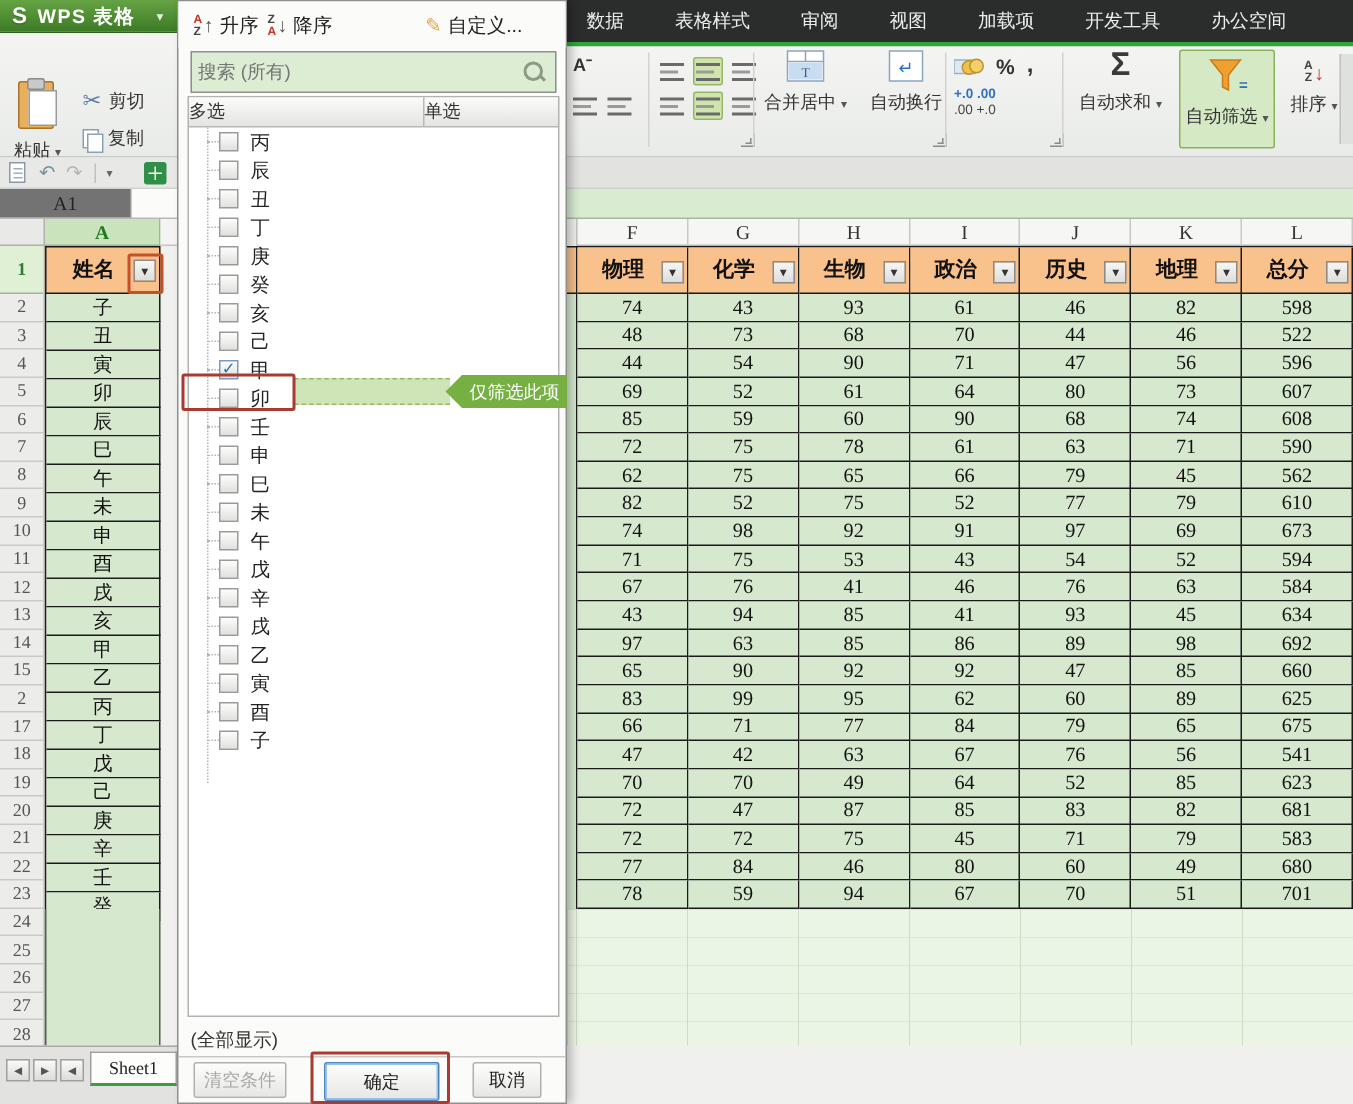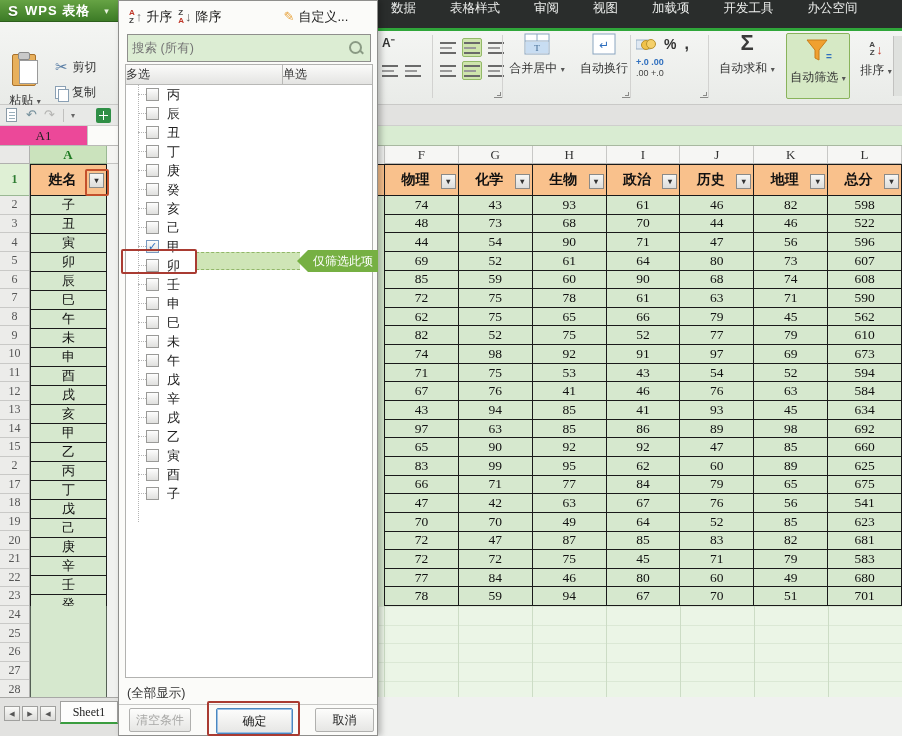--- a/index.html
+++ b/index.html
@@ -7,21 +7,21 @@
           font-family:"Liberation Sans",sans-serif;-webkit-font-smoothing:antialiased;}
   .abs{position:absolute;box-sizing:border-box;}
 
   
   .titlebar{left:0;top:0;width:902px;height:22px;background:linear-gradient(#66a344,#3c7b26);
             border-bottom:1px solid #2c5e1c;display:flex;align-items:center;padding-left:8px;color:#fff;}
   .logo{font-weight:bold;font-size:15px;margin-right:7px;text-shadow:0 1px 1px rgba(0,0,0,.3);}
   .apptitle{font-weight:bold;font-size:13px;letter-spacing:1px;}
   .title-caret{color:#e8f2e0;font-size:9px;margin-left:14px;}
 
-  .tabbar{left:378px;top:0;width:524px;height:28px;background:#2a2d2c;display:flex;
+  .tabbar{left:378px;top:0;width:524px;height:28px;background:#2a2d2c;display:flex;align-items:center;
           gap:34px;padding-left:13px;}
   .rtab{color:#eceeec;font-size:12.5px;white-space:nowrap;cursor:default;}
   .tab-underline{left:378px;top:28px;width:524px;height:3px;background:#2fa63a;}
 
   .ribbon-left{left:0;top:22px;width:378px;height:83px;background:linear-gradient(#f4f5f3,#e9ebe8);
                border-bottom:1px solid #c9c9c7;}
   .ribbon-right{left:378px;top:31px;width:524px;height:74px;background:linear-gradient(#f4f5f3,#e9ebe8);
                 border-bottom:1px solid #c9c9c7;}
   .rlabel{font-size:12px;color:#333;white-space:nowrap;}
   .caret{font-size:8px;color:#555;}
@@ -49,21 +49,21 @@
   .qicon{position:absolute;top:2px;font-size:13px;color:#76909c;}
   .qpage{left:6px;top:3px;width:11px;height:14px;background:#fff;border:1px solid #8a9aa6;}
   .qpage::after{content:"";position:absolute;left:2px;top:3px;width:6px;height:1px;background:#9ab0bc;box-shadow:0 3px 0 #9ab0bc,0 6px 0 #9ab0bc;}
   .qsep{left:63px;top:4px;width:1px;height:13px;background:#c0c0be;}
   .qcaret{left:71px;top:6px;font-size:8px;color:#666;}
   .sheetfileicon{left:96px;top:3px;width:15px;height:15px;background:#2f8f46;border-radius:2px;}
   .sheetfileicon::after{content:"";position:absolute;left:3px;top:3px;width:9px;height:9px;
       background:linear-gradient(#fff,#fff) 0 4px/9px 1px no-repeat, linear-gradient(#fff,#fff) 4px 0/1px 9px no-repeat;}
   .namerow{left:0;top:126px;width:378px;height:20px;background:#fbfbf9;border-bottom:1px solid #b9b9b7;}
   .namebox{left:0;top:0;width:88px;height:19px;text-align:center;font-family:"Liberation Serif",serif;
-           font-size:13px;color:#222;line-height:19px;border-right:1px solid #c6c6c4;background:#ec4899;}
+           font-size:13px;color:#222;line-height:19px;border-right:1px solid #c6c6c4;background:#737373;}
 
   .graystrip{left:378px;top:105px;width:524px;height:21px;background:#e2e2e0;border-bottom:1px solid #cfcfcd;}
   .formulabar{left:378px;top:126px;width:524px;height:20px;background:#d9ecd2;border-bottom:1px solid #a8b8a0;}
 
   
   .corner{left:0;top:146px;width:30px;height:18px;background:#e9e9e7;border-right:1px solid #b0b0ae;border-bottom:1px solid #b0b0ae;}
   .aheader{left:30px;top:146px;width:77px;height:18px;background:#cbe3bd;border-right:1px solid #9ab894;
            border-bottom:1px solid #9ab894;color:#1e7a22;font-family:"Liberation Serif",serif;font-weight:bold;
            font-size:13px;text-align:center;line-height:17px;}
   .sliverA{left:107px;top:146px;width:11px;height:18px;background:#f4f4f2;border-bottom:1px solid #c4c4c2;}
@@ -179,21 +179,21 @@
   .cb.filled::after{content:"";position:absolute;left:2px;top:2px;width:7px;height:7px;background:#2f7ed4;}
   .cb.checked{border-color:#7a9ac0;color:#2f6fbe;font-size:11px;line-height:11px;text-align:center;}
   .flabel{font-size:13px;color:#222;}
   .footnote{position:absolute;left:8px;top:684px;font-size:12.5px;color:#333;}
   .pdivider{position:absolute;left:0;top:703px;width:100%;height:1px;background:#c8c8c6;}
   .pbtn{position:absolute;top:707px;height:24px;background:linear-gradient(#fdfdfc,#e6e6e4);
         border:1px solid #b0b0ae;border-radius:2px;font-size:12px;color:#222;text-align:center;
         line-height:22px;box-sizing:border-box;}
   .btn-clear{left:10px;width:62px;color:#a8a8a6;}
   .btn-ok{left:97px;width:77px;height:26px;line-height:24px;border:1px solid #4a87c0;box-shadow:inset 0 0 0 1px #9cc0e4;}
-  .btn-cancel{left:196px;width:59px;}
+  .btn-cancel{left:196px;width:46px;}
 
   
   .tipband{left:196px;top:252px;width:104px;height:18px;background:#cde4b4;
            border-top:1px dashed #8cb460;border-bottom:1px dashed #8cb460;opacity:.95;}
   .tipbox{left:308px;top:250px;width:70px;height:22px;background:#76b043;color:#fff;font-size:12px;
           display:flex;align-items:center;justify-content:center;white-space:nowrap;}
   .tipbox::before{content:"";position:absolute;left:-11px;top:0;border-top:11px solid transparent;
                   border-bottom:11px solid transparent;border-right:11px solid #76b043;}
   .anno{border:2px solid #a93b32;border-radius:2px;background:transparent;}
   .anno-dd{left:85px;top:169px;width:24px;height:27px;border-color:#c4502c;}

